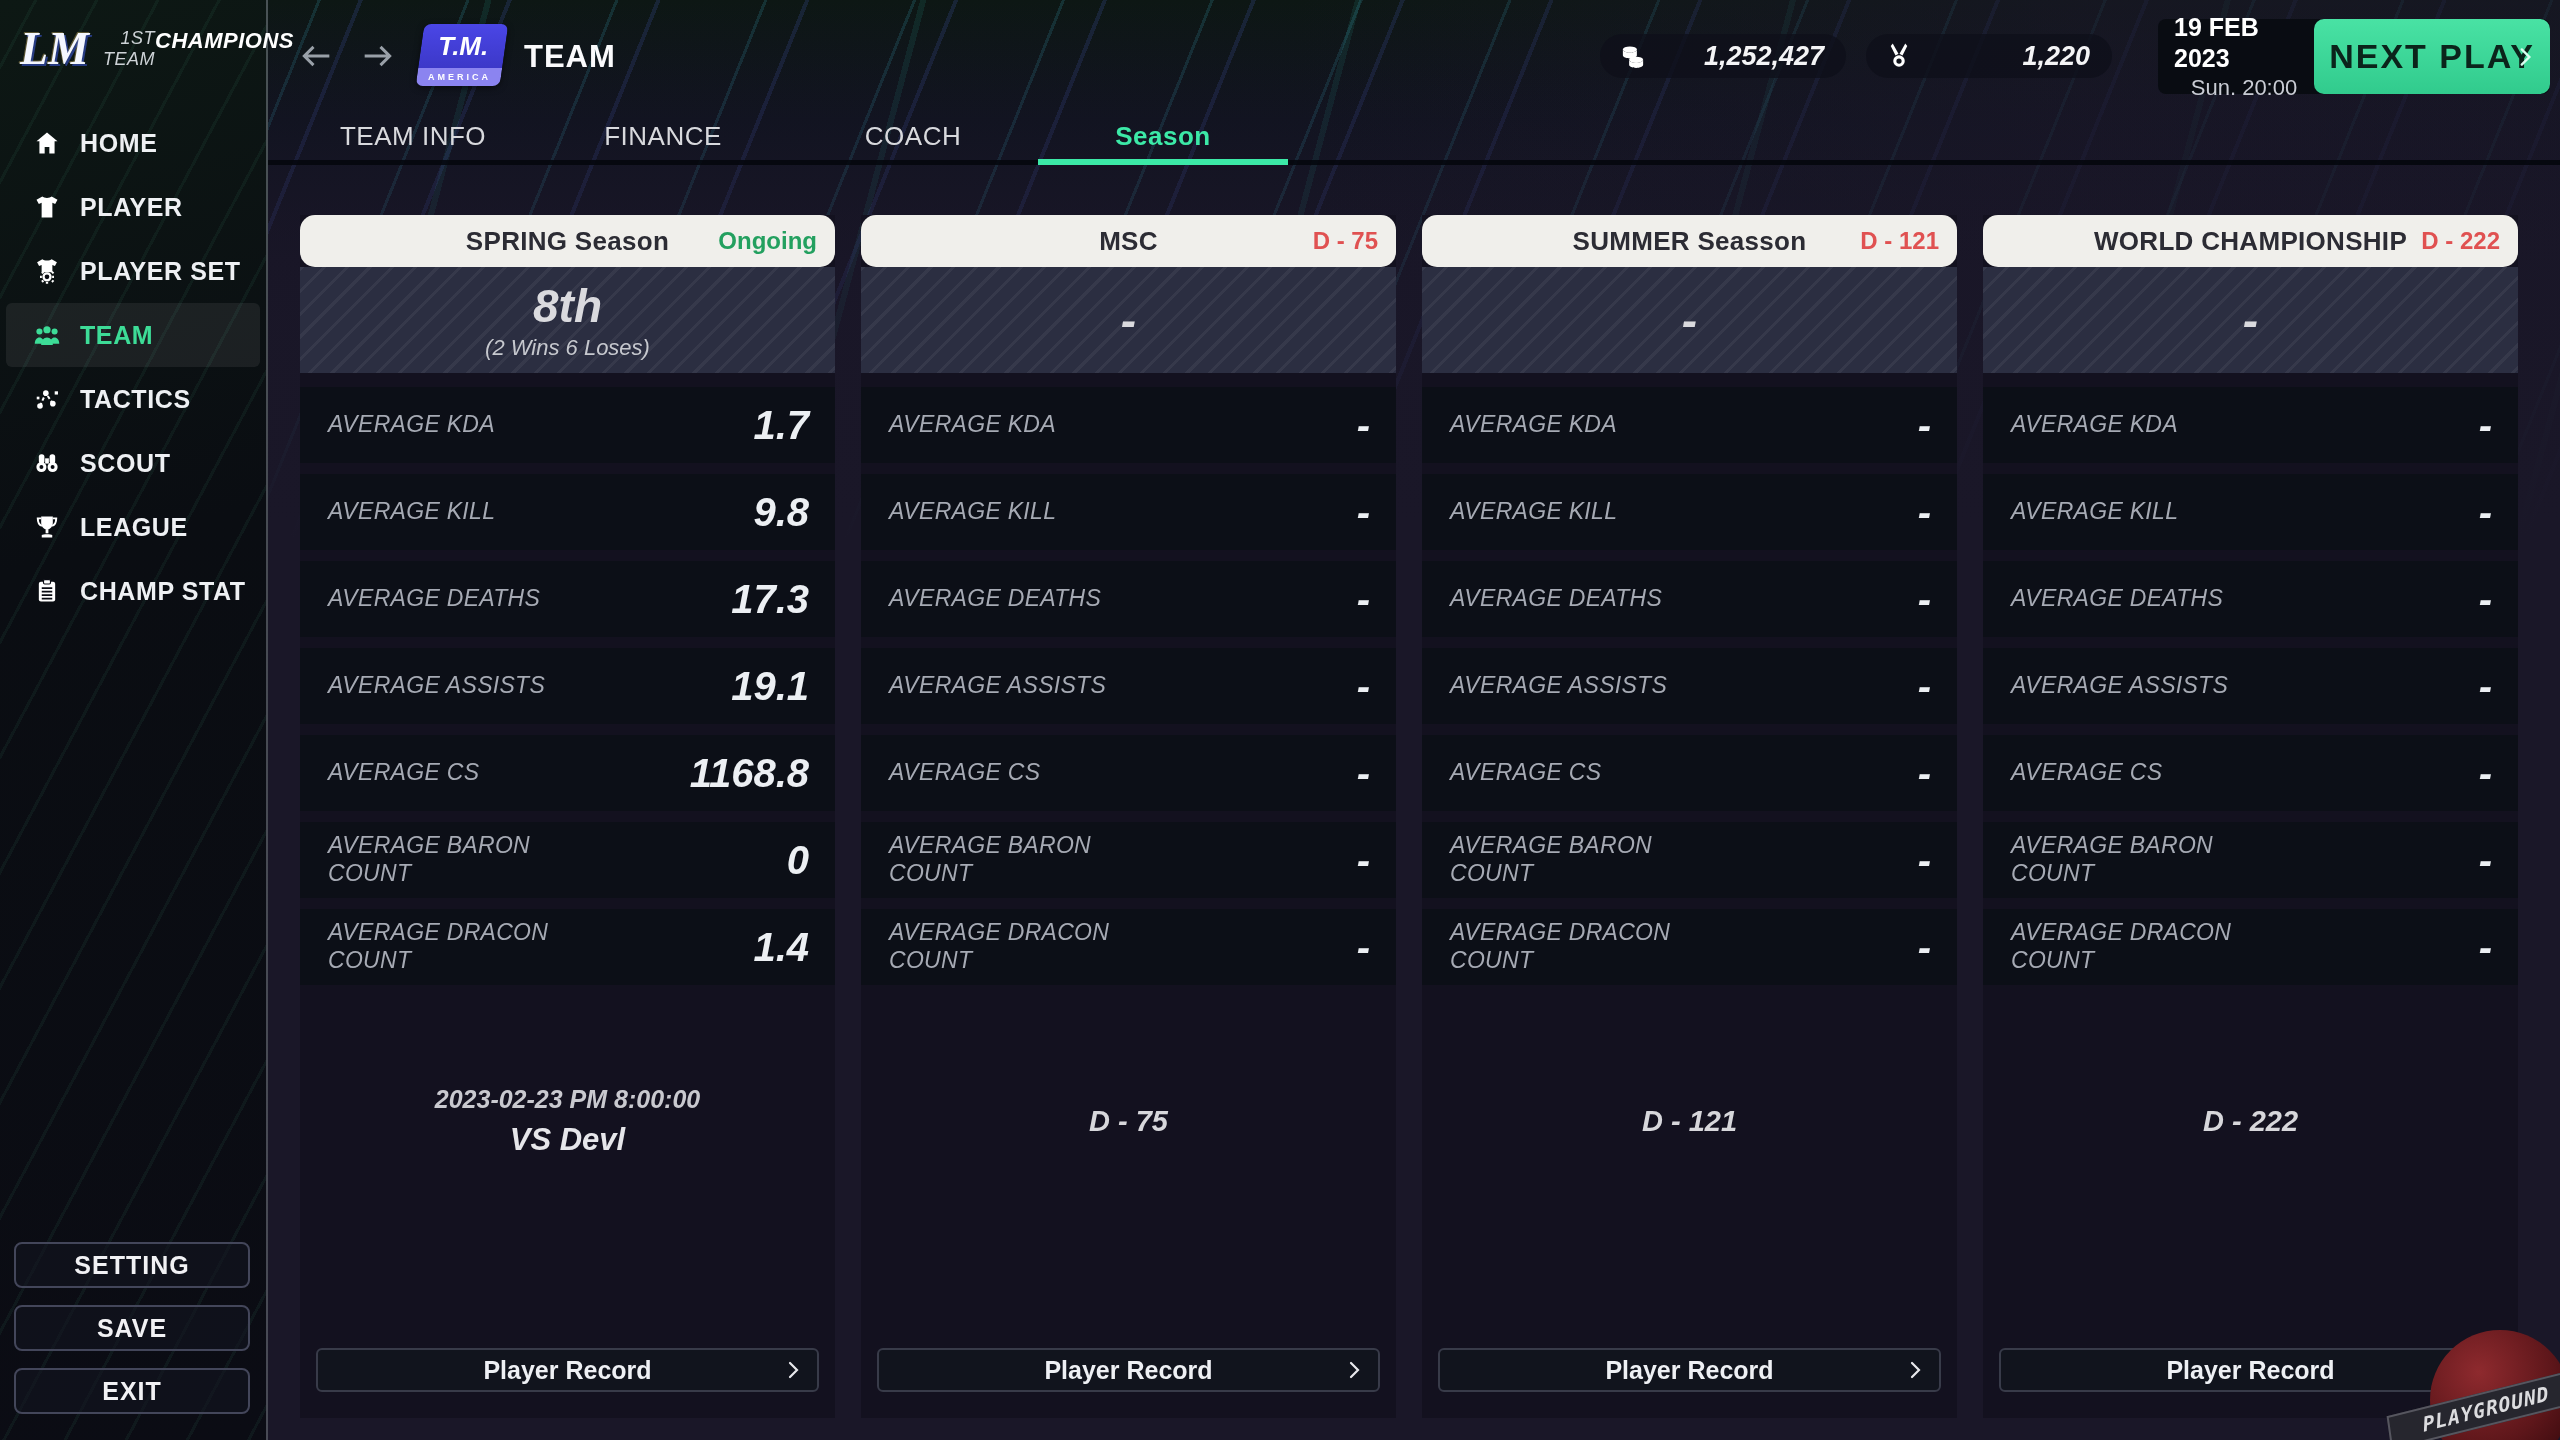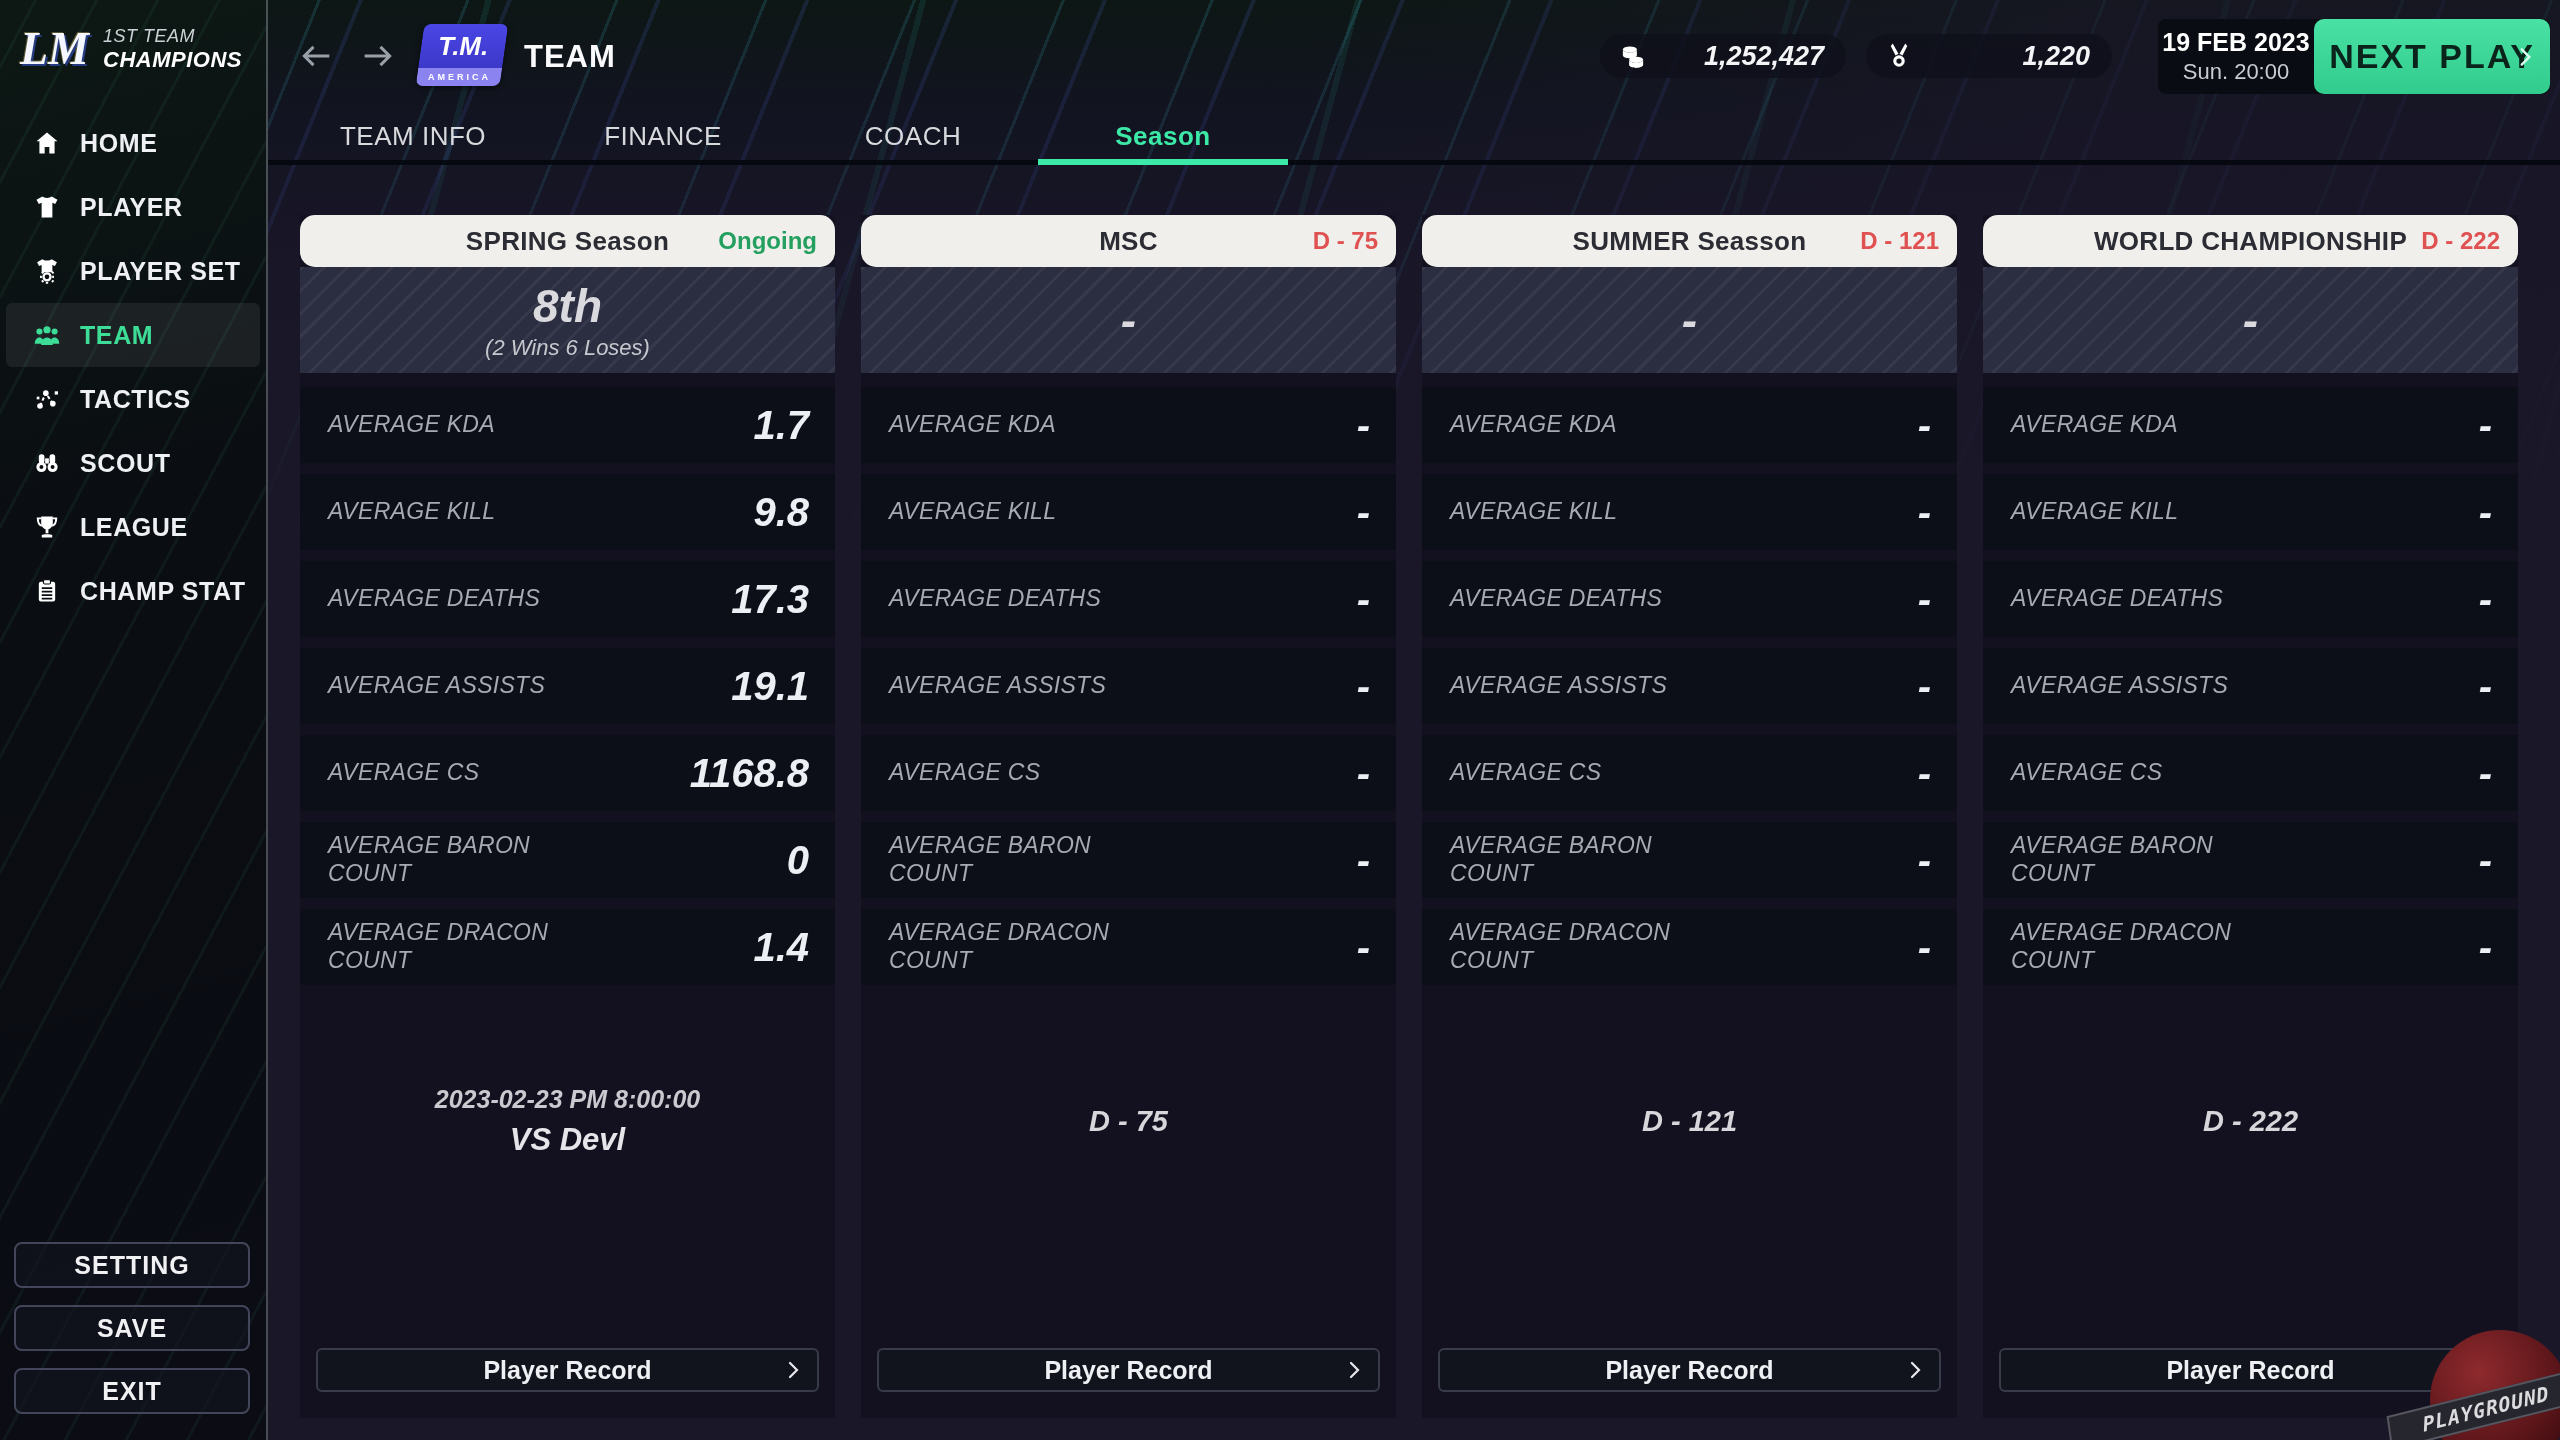--- a/index.html
+++ b/index.html
@@ -23,21 +23,21 @@
   
   .sidebar { position:absolute; left:0; top:0; width:268px; height:1440px;
     background:linear-gradient(165deg,#0d1814 0%,#0a0d12 38%,#0b0c14 100%);
     border-right:2px solid rgba(185,192,205,0.35); z-index:4; }
   .sidebar::before { content:""; position:absolute; inset:0; pointer-events:none;
     background:repeating-linear-gradient(118deg, transparent 0 30px, rgba(70,170,130,0.08) 30px 33px, transparent 33px 54px); }
   .logo { position:relative; display:flex; align-items:center; gap:14px; padding:26px 0 0 20px; }
   .logo-mono { font-family:"Liberation Serif", serif; font-style:italic; font-weight:bold;
     font-size:46px; color:#f4f7ff; line-height:1;
     text-shadow:2px 2px 0 rgba(60,90,220,0.55), -1px -1px 0 rgba(235,200,110,0.35); }
-  .logo-text { display:flex; flex-direction:column; line-height:1.15; font-style:italic; }
+  .logo-text { display:flex; flex-direction:row; line-height:1.15; font-style:italic;text-align:right; }
   .logo-line1 { font-size:18px; color:#cdd2d6; letter-spacing:0.5px; }
   .logo-line2 { font-size:22px; font-weight:bold; color:#ffffff; letter-spacing:0.5px; }
 
   .menu { position:absolute; top:111px; left:0; right:0; }
   .menu-item { position:relative; height:64px; display:flex; align-items:center; gap:18px;
     padding-left:32px; color:#eef0f3; font-weight:bold; font-size:25px; letter-spacing:0.6px; cursor:pointer; }
   .menu-item .mi-icon { width:30px; height:30px; display:flex; align-items:center; justify-content:center; }
   .menu-item.active { background:rgba(255,255,255,0.07); border-radius:6px; margin:0 6px; padding-left:26px; color:#3ddc97; }
   .menu-item svg { width:28px; height:28px; }
 
@@ -64,21 +64,21 @@
     font-size:31px; font-weight:bold; color:#fafafc; letter-spacing:1px; }
 
   .pill { position:absolute; top:34px; width:246px; height:44px; border-radius:22px;
     background:rgba(14,16,26,0.78); display:flex; align-items:center; padding:0 22px 0 18px; }
   .pill.money { left:1332px; } .pill.medal { left:1598px; }
   .pill .p-icon { width:30px; height:30px; }
   .pill .p-value { margin-left:auto; font-style:italic; font-weight:bold; font-size:27px; color:#f4f4f6; }
 
   .date-play { position:absolute; left:1890px; top:19px; width:392px; height:75px;
     background:#090c12; border-radius:8px; display:flex; align-items:stretch; }
-  .date-box { width:156px; display:flex; flex-direction:column; align-items:center; justify-content:center; line-height:1.25; }
+  .date-box { width:156px; display:flex; flex-direction:column; align-items:center; justify-content:center; line-height:1.25;padding-left:16px; }
   .date-l1 { font-weight:bold; font-size:25px; color:#ffffff; }
   .date-l2 { font-size:22px; color:#c9ccd4; }
   .next-play-btn { flex:1; border:none; border-radius:10px; cursor:pointer; position:relative;
     background:linear-gradient(180deg,#49e2a4,#31cb8d);
     display:flex; align-items:center; justify-content:center; gap:10px;
     font-family:"Liberation Sans", sans-serif; font-weight:bold; font-size:34px; letter-spacing:2px; color:#0b241b; }
   .next-play-btn svg { position:absolute; right:12px; top:50%; transform:translateY(-50%); }
 
   
   .tabs { position:absolute; left:268px; top:113px; width:2292px; height:52px; z-index:3;

